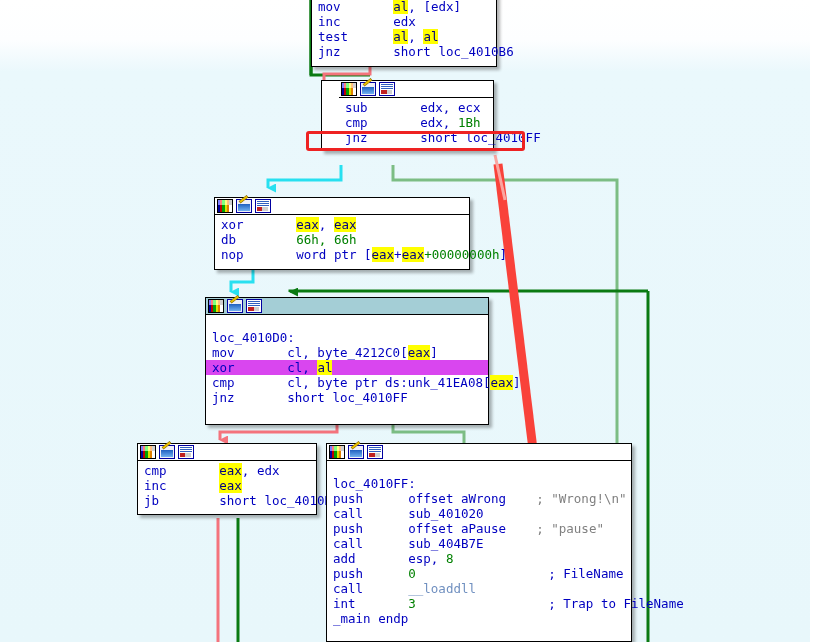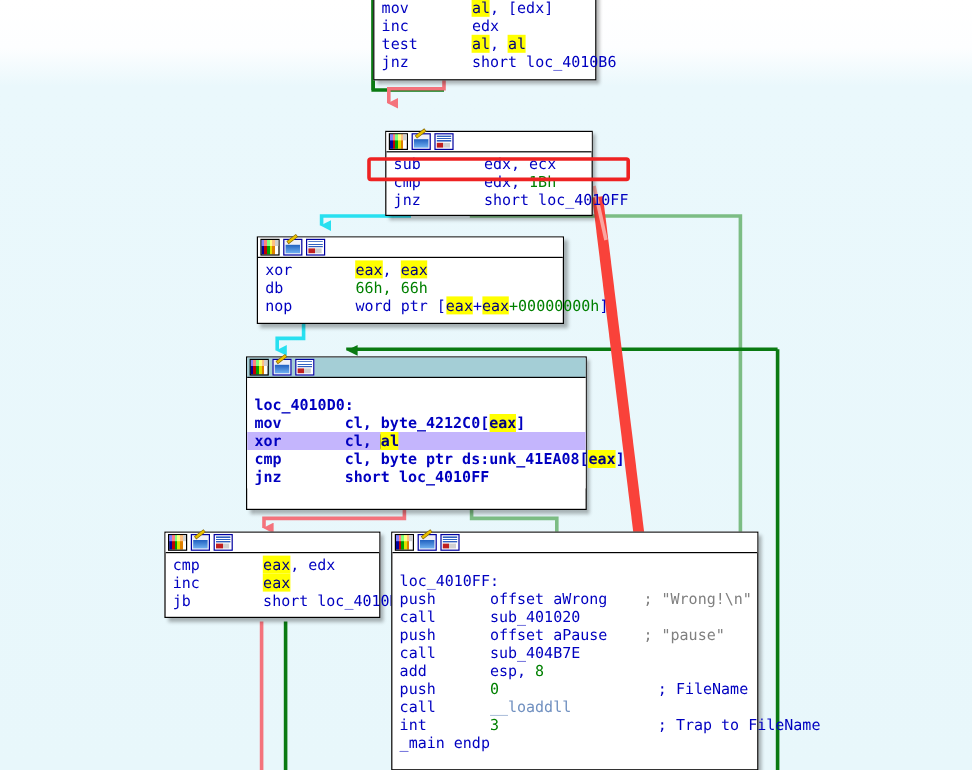--- a/index.html
+++ b/index.html
@@ -40,21 +40,20 @@
     align-items: center;
     padding-left: 2px;
     box-sizing: border-box;
   }
   .node.teal .titlebar {
     background: #a4ced6;
     border-bottom: 1px solid #000000;
   }
   .node.teal .body {
     background: #ffffff;
-    font-weight: bold;
   }
   .ico {
     width: 16px; height: 14px;
     margin-right: 3px;
     display: inline-block;
     position: relative;
     flex: 0 0 auto;
   }
   
   .ico-palette {
@@ -122,21 +121,21 @@
     padding: 2px 0 2px 0;
   }
   .line {
     height: 15px;
     line-height: 15px;
     font-size: 12.5px;
     white-space: pre;
     padding-left: 6px;
     color: #0000c0;
   }
-  .line.sel { background: #c4b5fd; }
+  .line.sel { background: #d946ef; }
   .line.blank { height: 9px; }
   
   .mn  { color: #0000c0; }   
   .hl  { background: #ffff00; color:#000080; }  
   .num { color: #008000; }   
   .cmt { color: #808080; }   
   .cmtb{ color: #0000c0; margin-left: 12px; }   
   .loc { color: #0000c0; }
   .fn  { color: #7090c0; }
   .cursor {
@@ -210,21 +209,21 @@
 
   <div class="node" style="left:311px; top:-8px; width:186px; height:75px;">
     <div class="body" style="padding-top:6px;">
       <div class="line"><span class="mn">mov   </span>    <span class="hl">al</span><span class="mn">, [edx]</span></div>
       <div class="line"><span class="mn">inc   </span>    <span class="mn">edx</span></div>
       <div class="line"><span class="mn">test  </span>    <span class="hl">al</span><span class="mn">, </span><span class="hl">al</span></div>
       <div class="line"><span class="mn">jnz   </span>    <span class="mn">short loc_4010B6</span></div>
     </div>
   </div>
 
-  <div class="node" style="left:321px; top:109px; width:173px; height:71px;">
+  <div class="node" style="left:321px; top:80px; width:173px; height:71px;padding-left:17px;">
     <div class="titlebar">
       <span class="ico ico-palette"></span>
       <span class="ico ico-edit"></span>
       <span class="ico ico-text"></span>
     </div>
     <div class="body">
       <div class="line"><span class="mn">sub   </span>    <span class="mn">edx, ecx</span></div>
       <div class="line"><span class="mn">cmp   </span>    <span class="mn">edx, </span><span class="num">1Bh</span></div>
       <div class="line"><span class="mn">jnz   </span>    <span class="mn">short loc_4010FF</span></div>
     </div>

